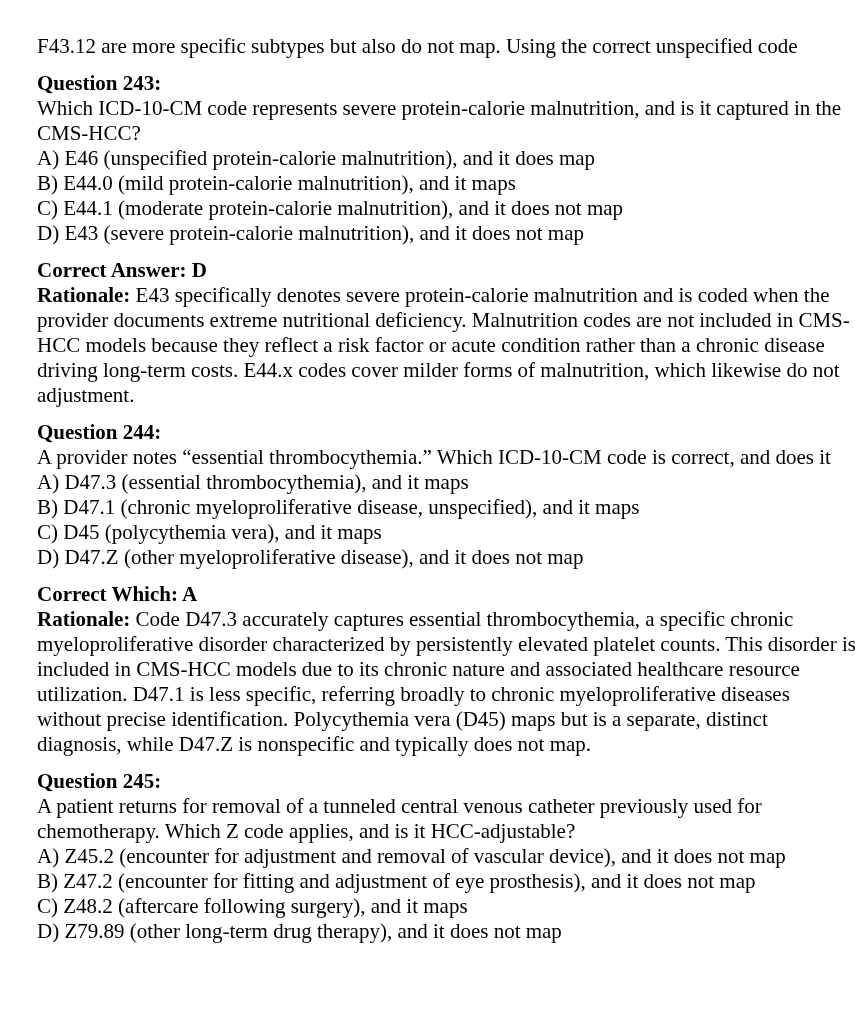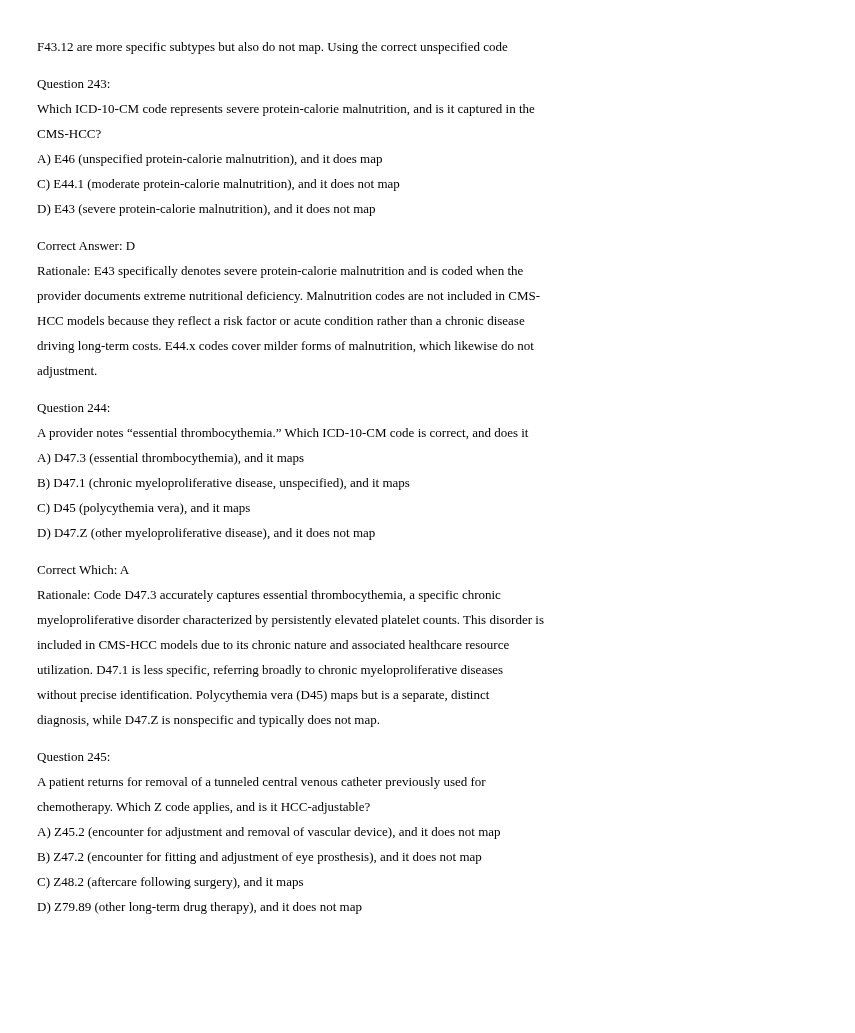--- a/index.html
+++ b/index.html
@@ -11,49 +11,50 @@
     width: 855px;
     height: 1033px;
     overflow: hidden;
   }
   .page {
     box-sizing: border-box;
     width: 855px;
     height: 970px;
     padding: 34px 20px 0 37px;
     font-family: "Liberation Serif", "DejaVu Serif", serif;
-    font-size: 13px;
+    font-size: 21px;
     line-height: 25px;
     color: #000000;
     background: #ffffff;
   }
   .block {
     margin: 0 0 12px 0;
   }
   .line {
     white-space: nowrap;
   }
   .bold, strong {
-    font-weight: normal;
+    font-weight: bold;
   }
 </style>
 </head>
 <body>
 
 <div class="page">
 
   <section class="block">
     <div class="line">F43.12 are more specific subtypes but also do not map. Using the correct unspecified code</div>
   </section>
 
   <section class="block">
     <div class="line bold">Question 243:</div>
     <div class="line">Which ICD-10-CM code represents severe protein-calorie malnutrition, and is it captured in the</div>
     <div class="line">CMS-HCC?</div>
     <div class="line">A) E46 (unspecified protein-calorie malnutrition), and it does map</div>
+    <div class="line">B) E44.0 (mild protein-calorie malnutrition), and it maps</div>
     <div class="line">C) E44.1 (moderate protein-calorie malnutrition), and it does not map</div>
     <div class="line">D) E43 (severe protein-calorie malnutrition), and it does not map</div>
   </section>
 
   <section class="block">
     <div class="line bold">Correct Answer: D</div>
     <div class="line">
       <strong>Rationale:</strong>
       <span>E43 specifically denotes severe protein-calorie malnutrition and is coded when the</span>
     </div>

